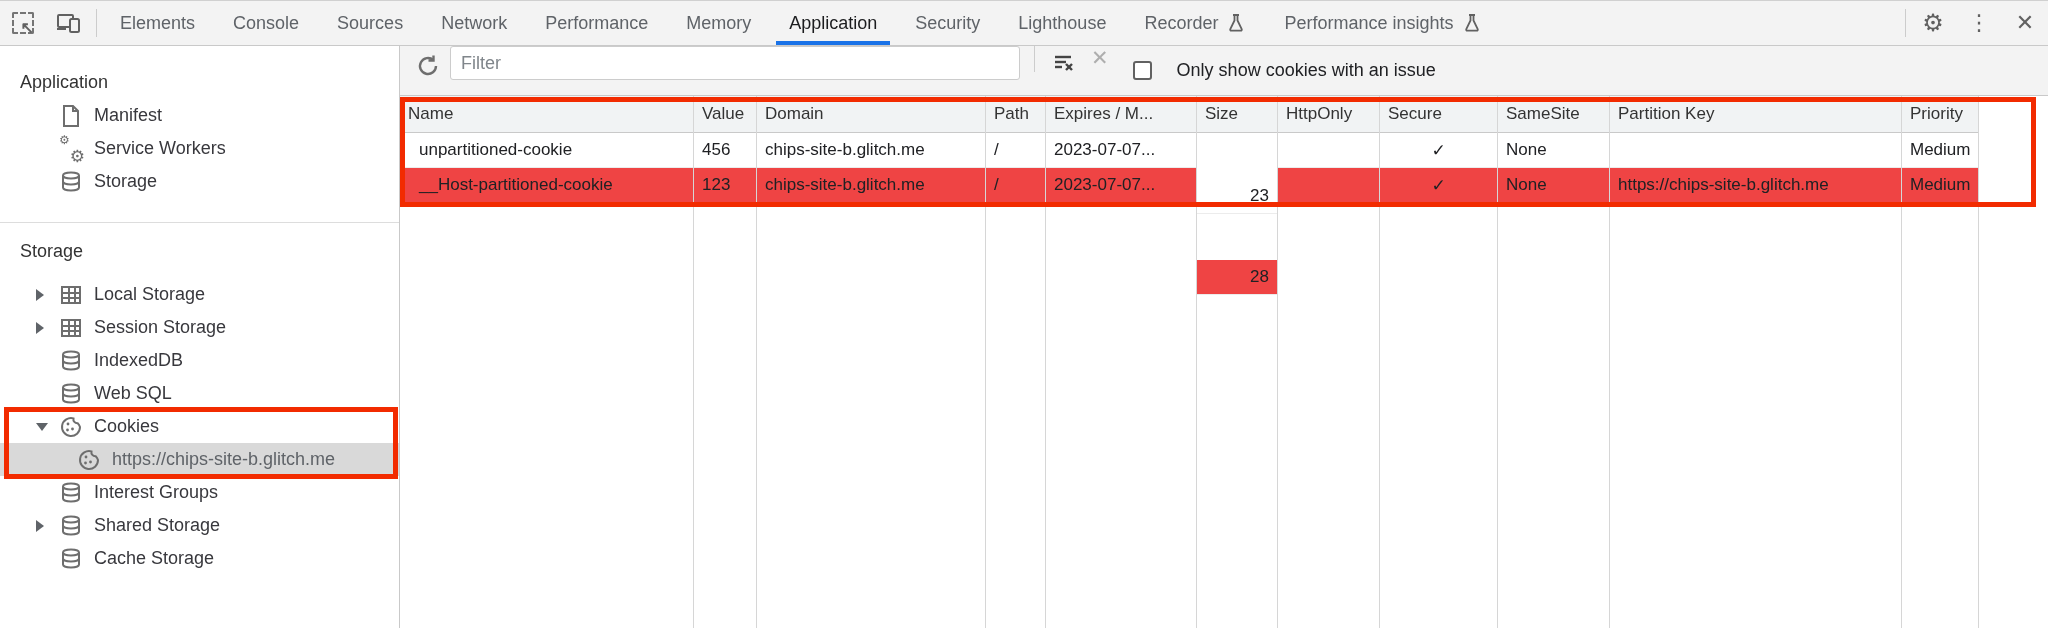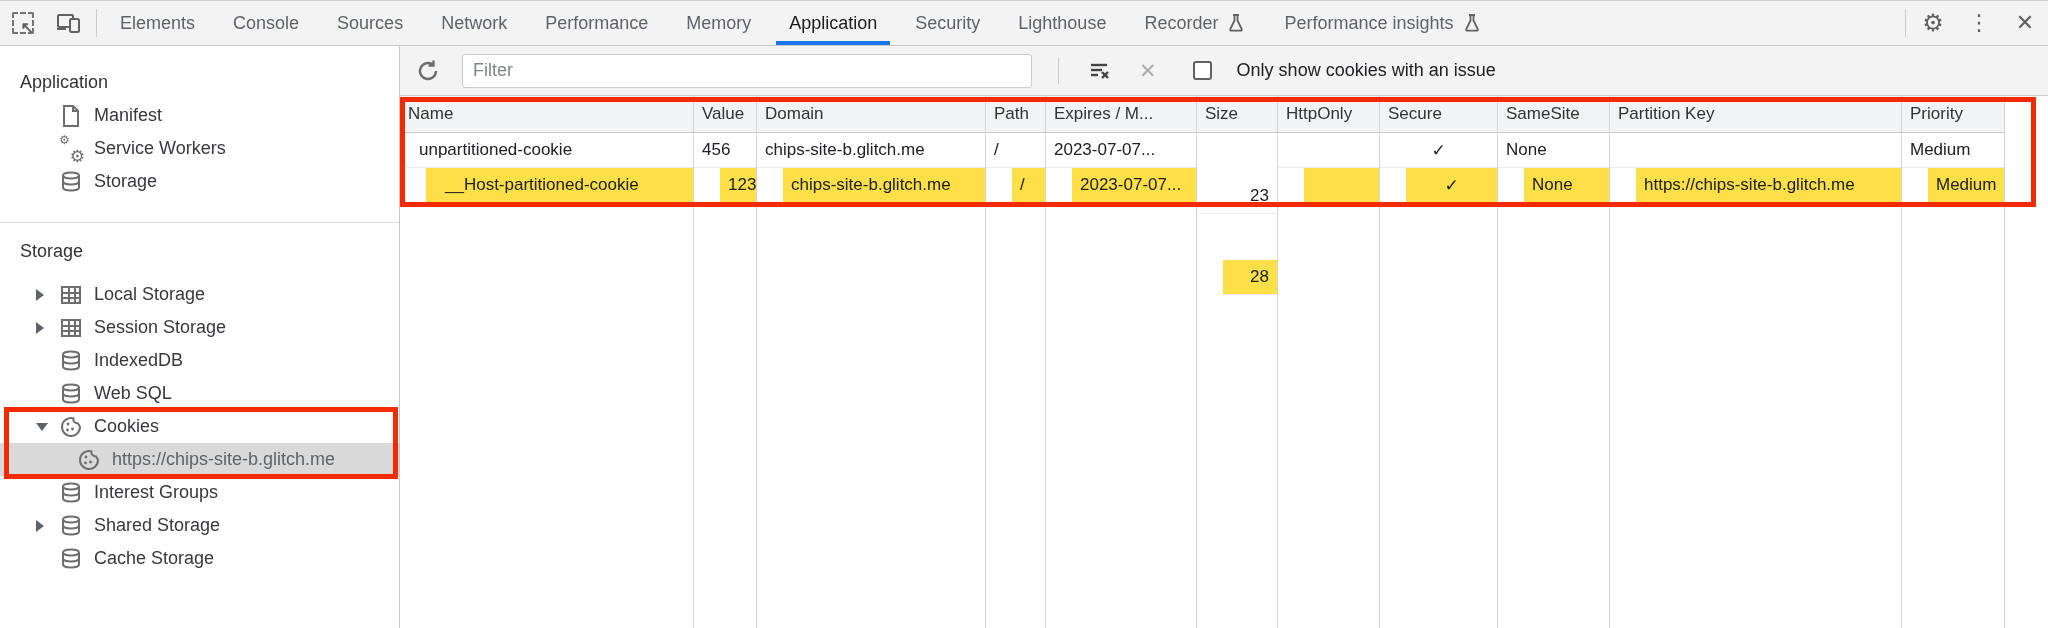--- a/index.html
+++ b/index.html
@@ -41,38 +41,38 @@
   .tri-right { width:0; height:0; border-top:6px solid transparent; border-bottom:6px solid transparent; border-left:8px solid #5f6368; }
   .gears-wrap { position:relative; width:24px; height:24px; color:#6e6e6e; }
   .gears-wrap .g-big { position:absolute; right:-2px; bottom:-4px; font-size:17px; line-height:1; }
   .gears-wrap .g-small { position:absolute; left:0px; top:-3px; font-size:12px; line-height:1; }
 
   
   .side-annotation { position:absolute; left:4px; top:361px; width:394px; height:72px; border:5px solid #f22b00; pointer-events:none; }
 
   
   .main { flex:1; display:flex; flex-direction:column; min-width:0; position:relative; }
-  .cookie-toolbar { height:50px; flex:0 0 50px; background:#f3f3f3; border-bottom:1px solid #c9c9c9; display:flex; align-items:center; padding-left:6px;gap:12px; }
+  .cookie-toolbar { height:50px; flex:0 0 50px; background:#f3f3f3; border-bottom:1px solid #c9c9c9; display:flex; padding-left:6px; }
   .refresh-btn { width:44px; height:40px; display:flex; align-items:center; justify-content:center; cursor:pointer; }
   .filter-input { width:570px; height:34px; border:1px solid #ccc; border-radius:3px; background:#fff; font-size:18px; font-family:"Liberation Sans",sans-serif; color:#202124; padding:0 10px; outline:none; }
   .filter-input::placeholder { color:#80868b; }
   .toolbar-sep { width:1px; height:26px; background:#ccc; margin:0 12px 0 14px; }
   .tool-icon { width:34px; height:34px; display:flex; align-items:center; justify-content:center; cursor:pointer; }
   .gray-x { font-size:21px; color:#aeaeae; margin:0 10px; cursor:default; }
   .issue-check { display:flex; align-items:center; margin-left:14px; cursor:pointer; }
   .checkbox { width:19px; height:19px; border:2px solid #616161; border-radius:3px; background:#fff; }
   .issue-label { font-size:18px; color:#202124; margin-left:25px; }
 
   
   .grid-area { flex:1; background:#fff; position:relative; display:flex; min-height:0;text-align:center; }
   .gcol { border-right:1px solid #d6d6d6; display:flex; flex-direction:column; }
   .gcol:last-child { border-right:none; flex:1; min-width:140px; }
   .gc-head { height:37px; background:#f1f3f4; border-bottom:1px solid #c9c9c9; display:flex; align-items:center; padding:0 8px; font-size:17px; color:#333; white-space:nowrap; overflow:hidden; }
   .gc-cell { height:35px; display:flex; align-items:center; padding:8px 8px; font-size:17px; color:#202124; white-space:nowrap; overflow:hidden; border-bottom:1px solid #ececec; }
-  .gc-cell.r2 { background:#fde047;margin-left:26px; }
+  .gc-cell.r2 { background:#ef4444; }
   .gc-cell.name { padding-left:19px; }
   .gc-cell.num { justify-content:flex-end; }
   .gc-cell.ctr { justify-content:center; }
   .c0{width:294px;flex:0 0 294px;} .c1{width:63px;flex:0 0 63px;} .c2{width:229px;flex:0 0 229px;}
   .c3{width:60px;flex:0 0 60px;} .c4{width:151px;flex:0 0 151px;} .c5{width:81px;flex:0 0 81px;gap:46px;}
   .c6{width:102px;flex:0 0 102px;} .c7{width:118px;flex:0 0 118px;} .c8{width:112px;flex:0 0 112px;}
   .c9{width:292px;flex:0 0 292px;}
   .table-annotation { position:absolute; left:0px; top:1px; width:1636px; height:110px; border:5px solid #f22b00; pointer-events:none; }
 
   svg.ic { display:block; }

